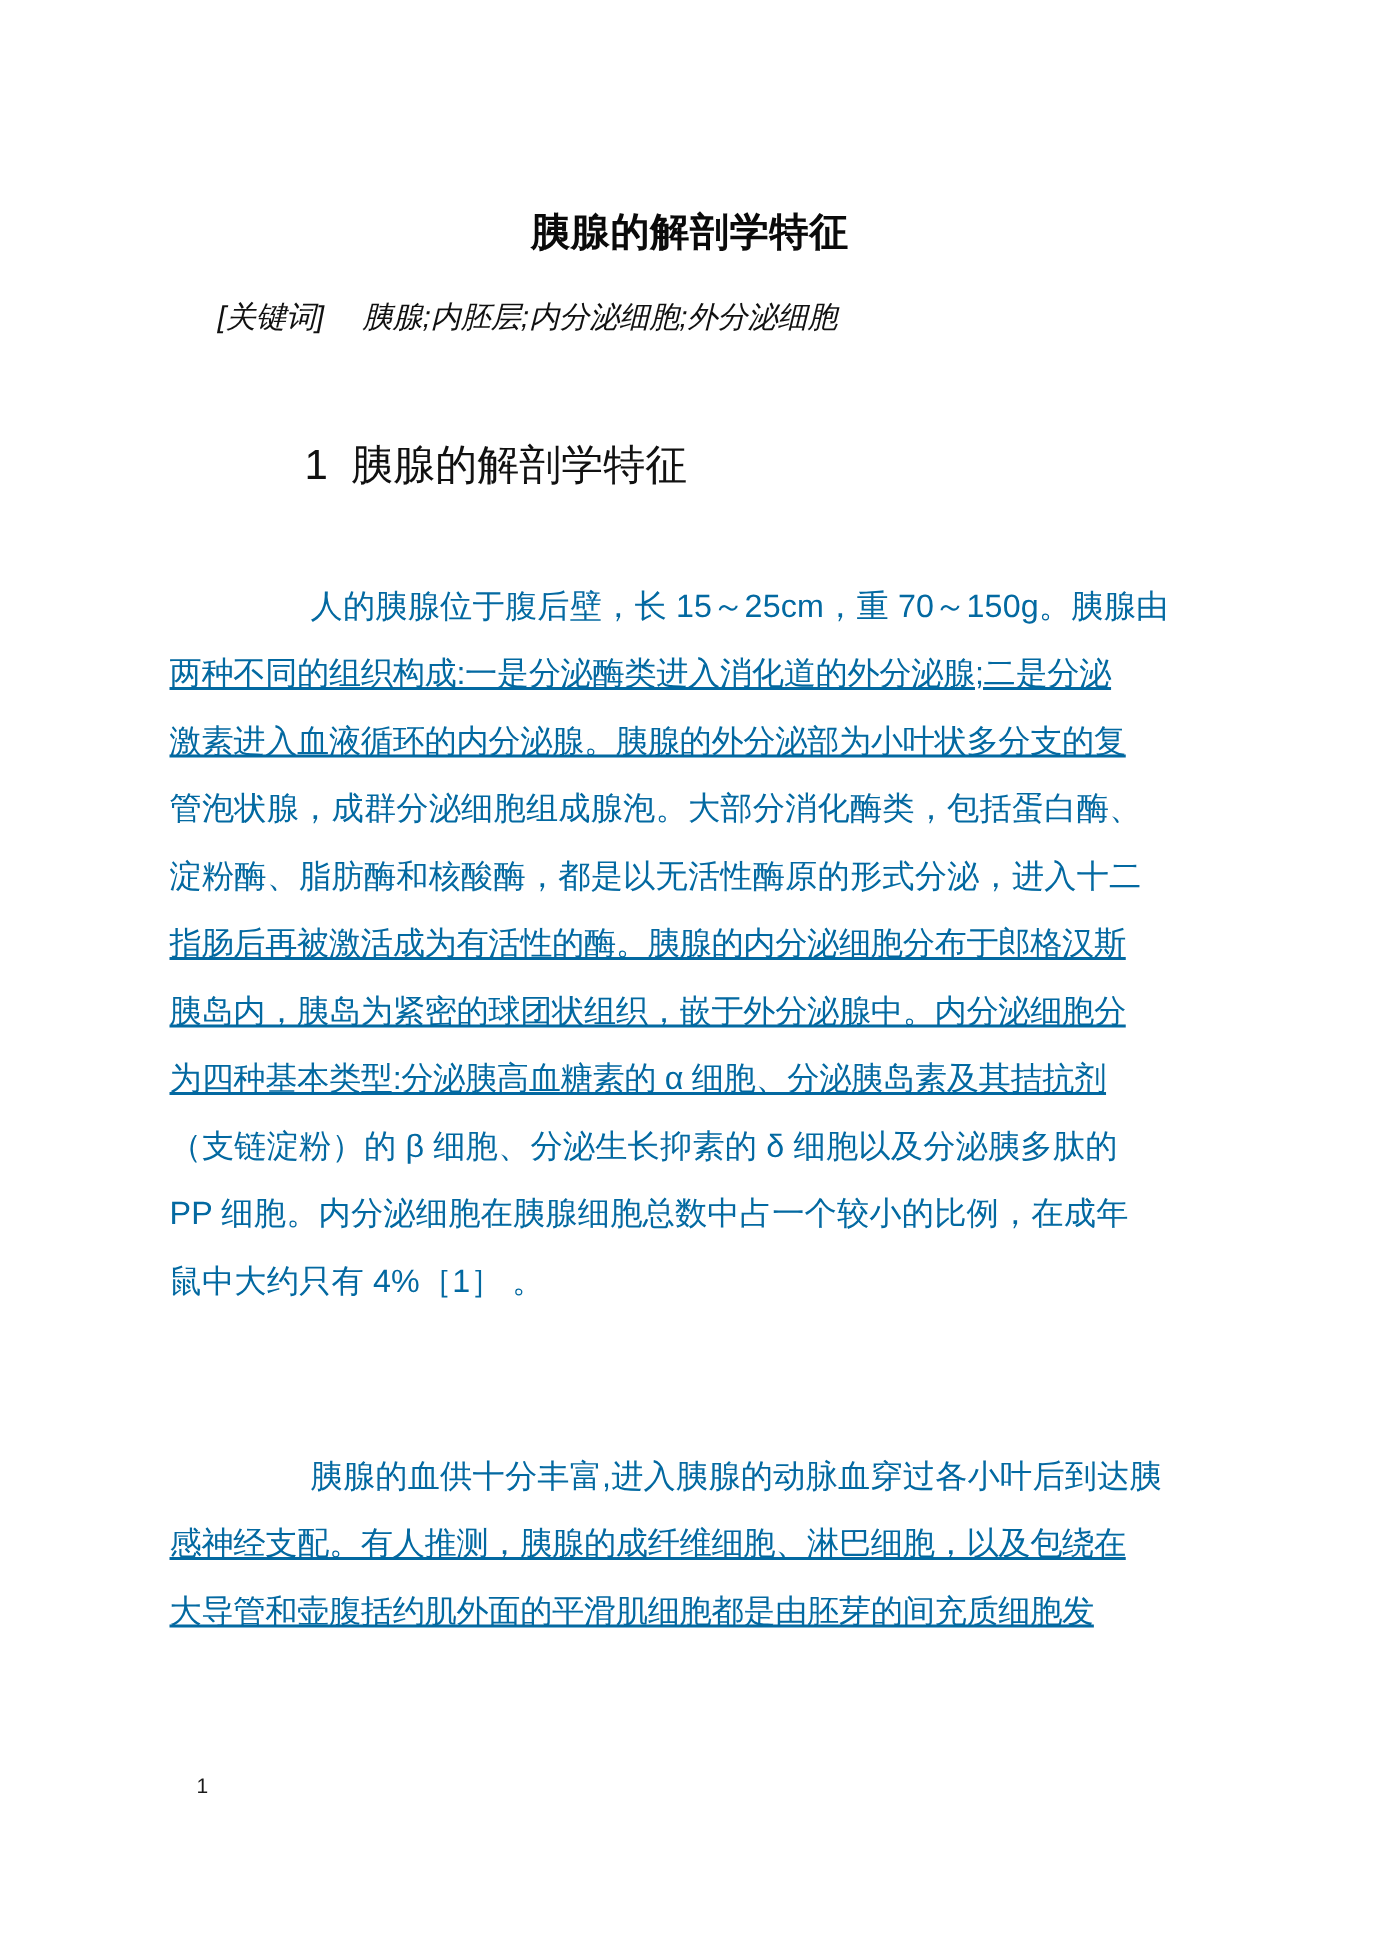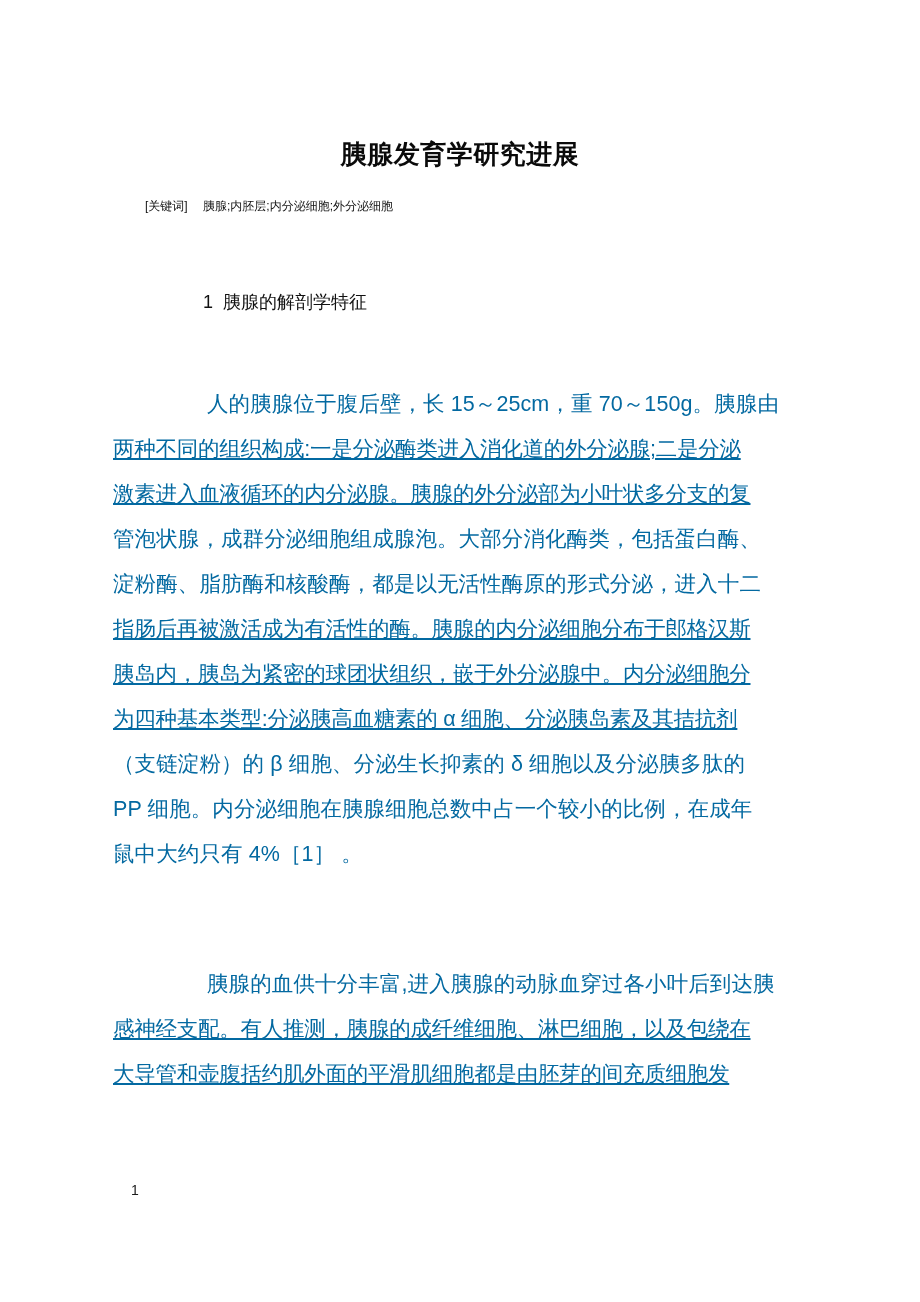--- a/index.html
+++ b/index.html
@@ -33,32 +33,33 @@
     letter-spacing: 0.5px;
     color: #0a0a0a;
     line-height: 1.2;
   }
 
   
   .keywords-line {
     position: absolute;
     left: 145px;
     top: 198px;
-    font-size: 12px;
+    font-size: 20px;
     line-height: 1.4;
     color: #111111;
     white-space: pre;
+    font-style: italic;
   }
 
   
   .section-heading {
     position: absolute;
     left: 203px;
     top: 290px;
-    font-size: 18px;
+    font-size: 28px;
     line-height: 1.4;
     color: #111111;
     white-space: pre;
   }
 
   
   .body-block {
     position: absolute;
     left: 113px;
     width: 694px;
@@ -90,21 +91,21 @@
     font-size: 14px;
     line-height: 1;
     color: #1a1a1a;
   }
 </style>
 </head>
 <body>
 
 <div class="page">
 
-  <h1 class="doc-title">胰腺发育学研究进展</h1>
+  <h1 class="doc-title">胰腺的解剖学特征</h1>
 
   <div class="keywords-line">[关键词]　 胰腺;内胚层;内分泌细胞;外分泌细胞</div>
 
   <div class="section-heading">1  胰腺的解剖学特征</div>
 
   <div class="body-block" id="paragraph-1">
     <div class="text-line indented">人的胰腺位于腹后壁，长 15～25cm，重 70～150g。胰腺由</div>
     <div class="text-line tight">两种不同的组织构成:一是分泌酶类进入消化道的外分泌腺;二是分泌</div>
     <div class="text-line tight">激素进入血液循环的内分泌腺。胰腺的外分泌部为小叶状多分支的复</div>
     <div class="text-line">管泡状腺，成群分泌细胞组成腺泡。大部分消化酶类，包括蛋白酶、</div>

